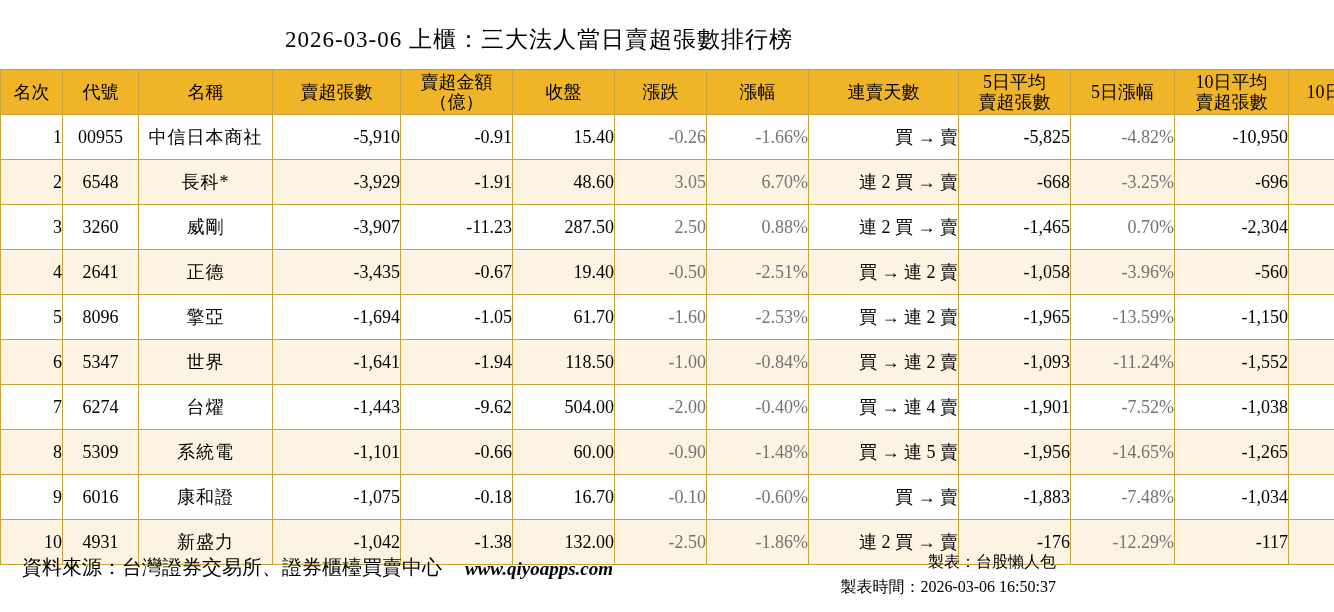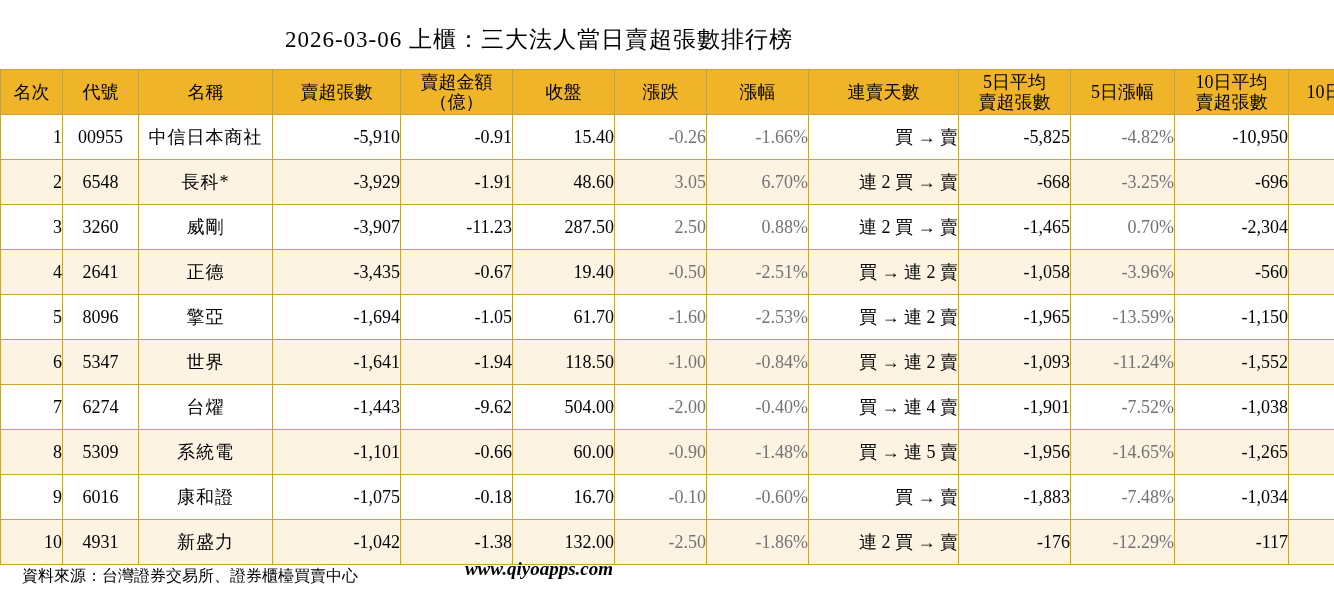--- a/index.html
+++ b/index.html
@@ -71,22 +71,22 @@
     right: 0;
     bottom: 6px;
     height: 56px;
     padding: 0 22px;
     box-sizing: border-box;
     font-size: 16px;
   }
   .footer .src {
     position: absolute;
     left: 22px;
-    top: 16px;
-    font-size: 16px;
+    top: 4px;
+    font-size: 20px;
   }
   .footer .site {
     position: absolute;
     left: 0;
     right: 0;
     top: 8px;
     text-align: center;
     font-style: italic;
     font-weight: bold;
     font-size: 19px;
@@ -300,15 +300,19 @@
           <td class="r down">-12.29%</td>
           <td class="r">-117</td>
           <td class="r down">-5.71%</td>
         </tr>
       </tbody>
   </table>
 
   <div class="footer">
     <div class="src">資料來源：台灣證券交易所、證券櫃檯買賣中心</div>
     <div class="site">www.qiyoapps.com</div>
+    <div class="maker">
+      <div>製表：台股懶人包</div>
+      <div>製表時間：2026-03-06 16:50:37</div>
+    </div>
   </div>
 
 </div>
 
 </body></html>

